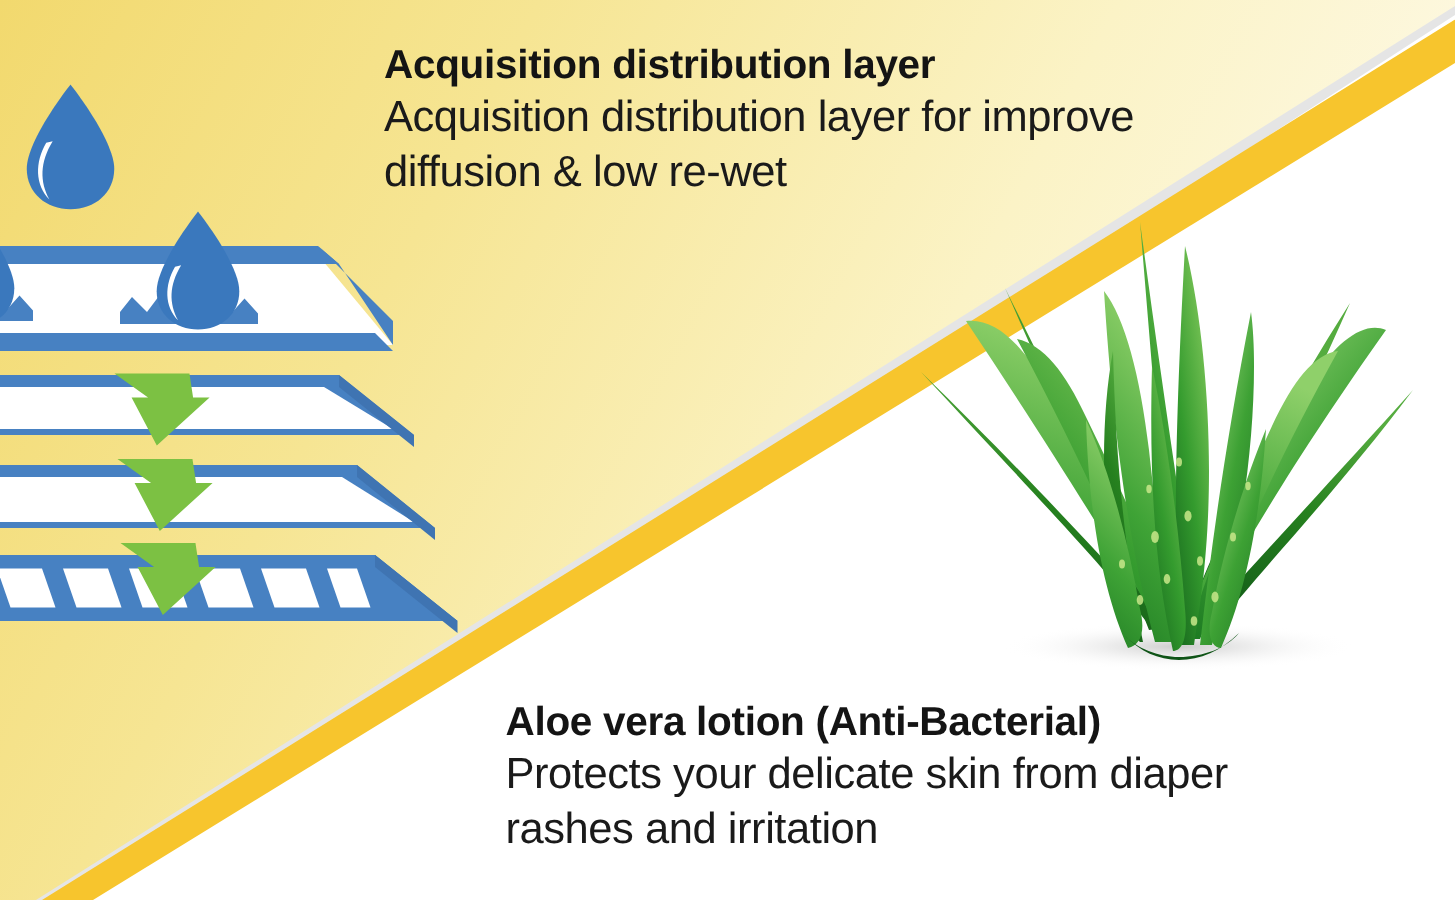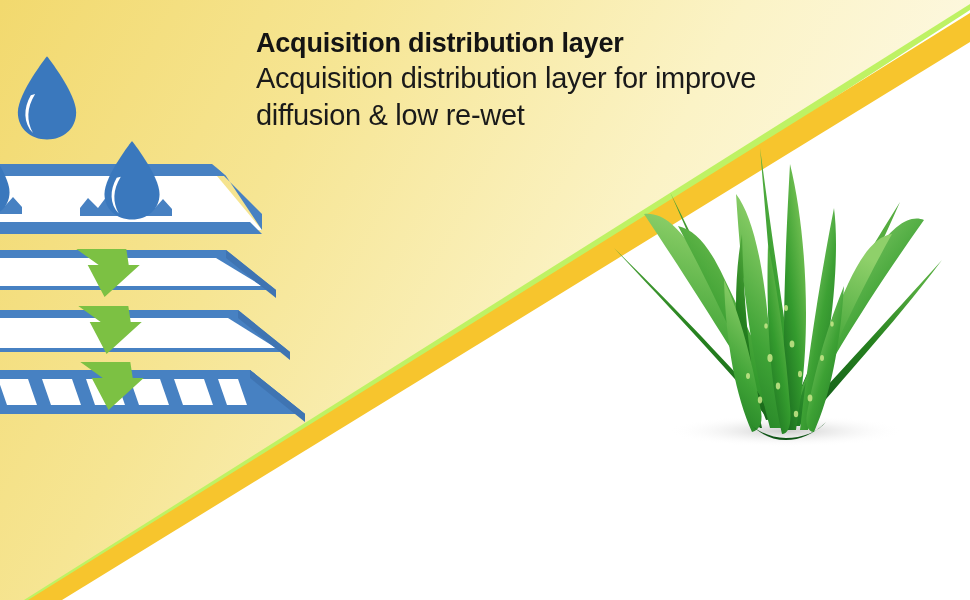--- a/index.html
+++ b/index.html
@@ -2,21 +2,21 @@
 <html><head>
 <meta charset="utf-8">
 <style>
   html,body{margin:0;padding:0;background:#fff;}
   body{font-family:"Liberation Sans",sans-serif;}
 
   #canvas{
     position:relative;
     width:970px;height:600px;
     overflow:hidden;
-    background:#bef264;
+    background:#e5e5e5;
   }
 
   
   .bg-yellow{
     position:absolute;left:0;top:0;width:970px;height:600px;
     background:linear-gradient(118deg,#f2d96e 0%,#f6e593 28%,#fbf3c6 58%,#fdf8e0 78%,#fefcf0 100%);
     -webkit-clip-path:polygon(0 0,970px 0,970px 4px,24px 600px,0 600px);
     clip-path:polygon(0 0,970px 0,970px 4px,24px 600px,0 600px);
   }
   .bg-white{
@@ -239,14 +239,18 @@
         <ellipse cx="232" cy="216" rx="1.8" ry="2.8"></ellipse>
       </g>
     </svg>
   </div>
 
   <div class="txt-block txt-top">
     <p class="t-head">Acquisition distribution layer</p>
     <p class="t-body">Acquisition distribution layer for improve diffusion &amp; low re-wet</p>
   </div>
 
+  <div class="txt-block txt-bot">
+    <p class="t-head">Aloe vera lotion (Anti-Bacterial)</p>
+    <p class="t-body">Protects your delicate skin from diaper rashes and irritation</p>
+  </div>
 
 </div>
 
 </body></html>

